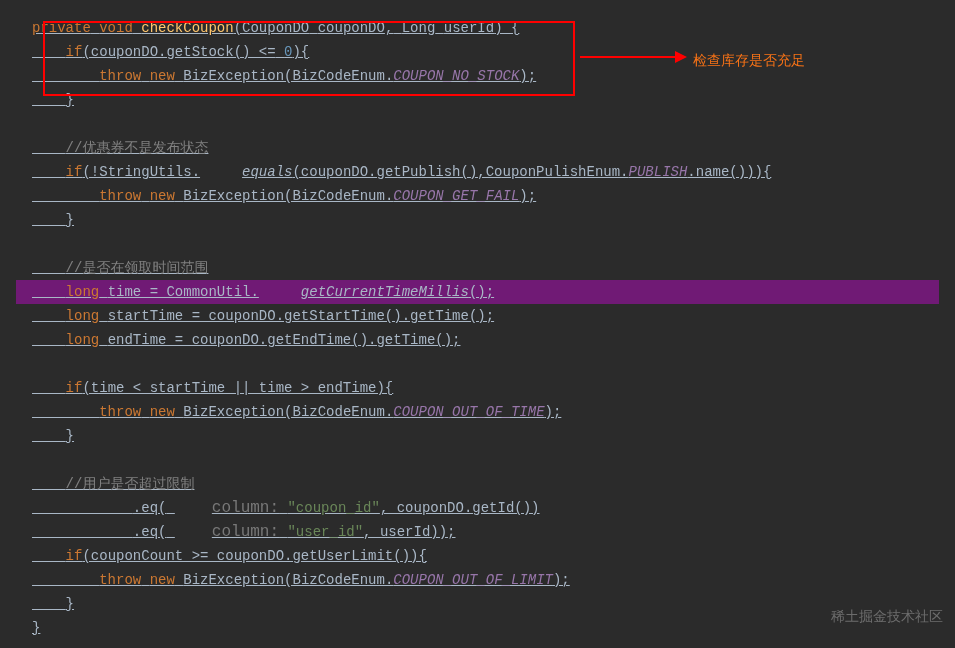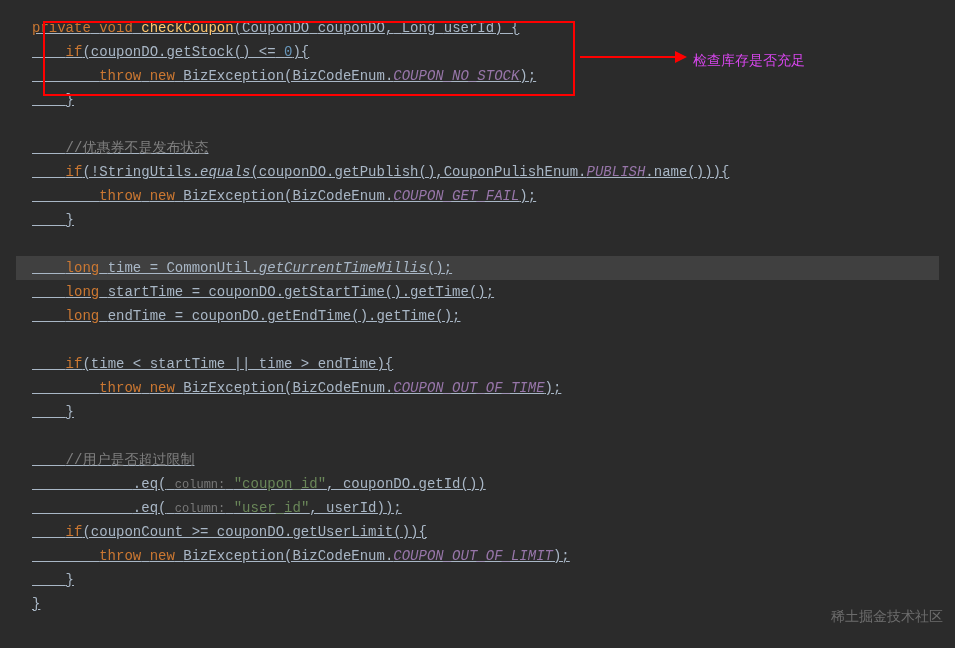--- a/index.html
+++ b/index.html
@@ -23,24 +23,24 @@
       white-space: pre;
       height: 24px;
       padding-left: 16px;
     }
     .kw { color: #cc7832; }
     .method { color: #ffc66d; }
     .string { color: #6a8759; }
     .number { color: #6897bb; }
     .comment { color: #808080; text-align: center; }
     .static-field { color: #9876aa; font-style: italic; text-align: center; }
-    .static-method { color: #a9b7c6; font-style: italic; }
+    .static-method { color: #a9b7c6; font-style: italic; margin-left: 42px; }
     .op { color: #a9b7c6; }
-    .param-hint { color: #787878; font-size: 12px; }
-    .highlight-line { background: #404040; }
+    .param-hint { color: #787878; font-size: 16px; margin-left: 37px; }
+    .highlight-line { background: #701a75; }
     
     .red-box {
       position: absolute;
       border: 2px solid #ff0000;
       pointer-events: none;
     }
     .arrow-line {
       position: absolute;
       background: #ff0000;
       height: 2px;
@@ -48,21 +48,21 @@
     .arrow-head {
       position: absolute;
       width: 0;
       height: 0;
       border-top: 6px solid transparent;
       border-bottom: 6px solid transparent;
       border-left: 12px solid #ff0000;
     }
     .annotation {
       position: absolute;
-      color: #d946ef;
+      color: #f97316;
       font-size: 14px;
       font-family: 'Microsoft YaHei', sans-serif;
     }
     .watermark {
       position: absolute;
       bottom: 20px;
       right: 12px;
       color: #888;
       font-size: 14px;
       font-family: 'Microsoft YaHei', sans-serif;
@@ -76,20 +76,21 @@
   <div class="line"><span class="kw">private</span> <span class="kw">void</span> <span class="method">checkCoupon</span>(<span>CouponDO</span> <span>couponDO</span><span class="op">,</span> <span>Long</span> <span>userId</span><span>) {</span></div>
   <div class="line">    <span class="kw">if</span><span>(couponDO.getStock() &lt;=</span> <span class="number">0</span><span>){</span></div>
   <div class="line">        <span class="kw">throw</span> <span class="kw">new</span> <span>BizException(BizCodeEnum.</span><span class="static-field">COUPON_NO_STOCK</span><span>);</span></div>
   <div class="line">    <span>}</span></div>
   <div class="line"></div>
   <div class="line">    <span class="comment">//优惠券不是发布状态</span></div>
   <div class="line">    <span class="kw">if</span><span>(!StringUtils.</span><span class="static-method">equals</span><span>(couponDO.getPublish(),CouponPulishEnum.</span><span class="static-field">PUBLISH</span><span>.name())){</span></div>
   <div class="line">        <span class="kw">throw</span> <span class="kw">new</span> <span>BizException(BizCodeEnum.</span><span class="static-field">COUPON_GET_FAIL</span><span>);</span></div>
   <div class="line">    <span>}</span></div>
   <div class="line"></div>
+  <div class="line">    <span class="comment">//是否在领取时间范围</span></div>
   <div class="line highlight-line">    <span class="kw">long</span> <span>time = CommonUtil.</span><span class="static-method">getCurrentTimeMillis</span><span>();</span></div>
   <div class="line">    <span class="kw">long</span> <span>startTime = couponDO.getStartTime().getTime();</span></div>
   <div class="line">    <span class="kw">long</span> <span>endTime = couponDO.getEndTime().getTime();</span></div>
   <div class="line"></div>
   <div class="line">    <span class="kw">if</span><span>(time &lt; startTime || time &gt; endTime){</span></div>
   <div class="line">        <span class="kw">throw</span> <span class="kw">new</span> <span>BizException(BizCodeEnum.</span><span class="static-field">COUPON_OUT_OF_TIME</span><span>);</span></div>
   <div class="line">    <span>}</span></div>
   <div class="line"></div>
   <div class="line">    <span class="comment">//用户是否超过限制</span></div>
   <div class="line">            <span>.eq(</span> <span class="param-hint">column:</span> <span class="string">"coupon_id"</span><span>, couponDO.getId())</span></div>

